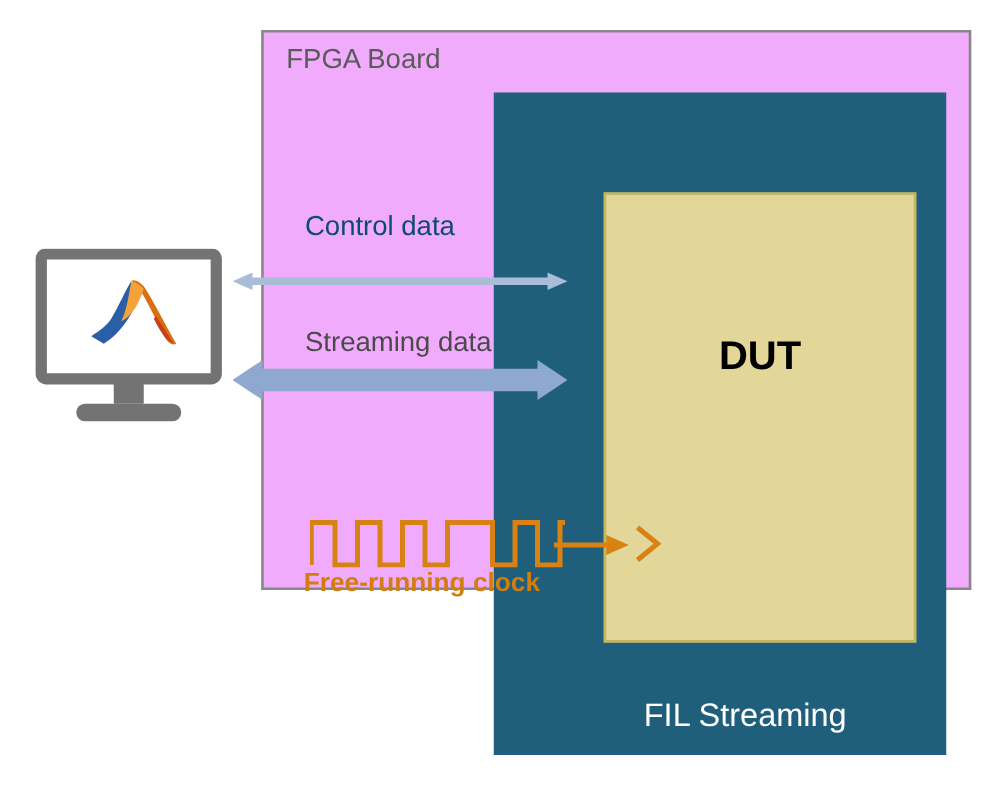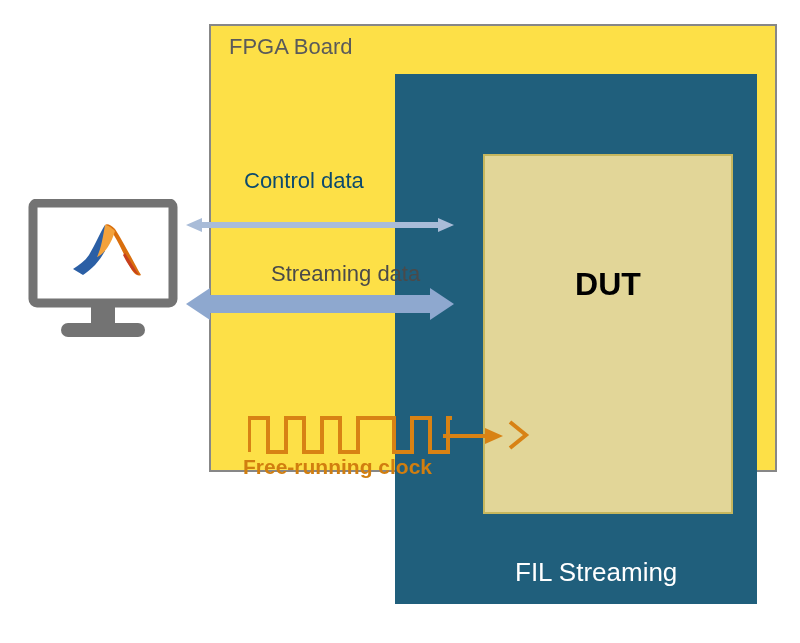--- a/index.html
+++ b/index.html
@@ -13,21 +13,21 @@
       width: 800px;
       height: 643px;
       background: #fff;
     }
     .fpga-board {
       position: absolute;
       left: 209px;
       top: 24px;
       width: 568px;
       height: 448px;
-      background: #fde047;
+      background: #f0abfc;
       border: 2px solid #878787;
       box-sizing: border-box;
     }
     .fpga-board-label {
       position: absolute;
       left: 18px;
       top: 8px;
       font-size: 22px;
       color: #5a5a5a;
     }
@@ -73,21 +73,20 @@
       top: 168px;
       font-size: 22px;
       color: #0c4a6e;
     }
     .streaming-label {
       position: absolute;
       left: 244px;
       top: 261px;
       font-size: 22px;
       color: #4a4a4a;
-      margin-left: 27px;
     }
     .clock-label {
       position: absolute;
       left: 243px;
       top: 455px;
       font-size: 21px;
       font-weight: bold;
       color: #d17e0f;
     }
     

